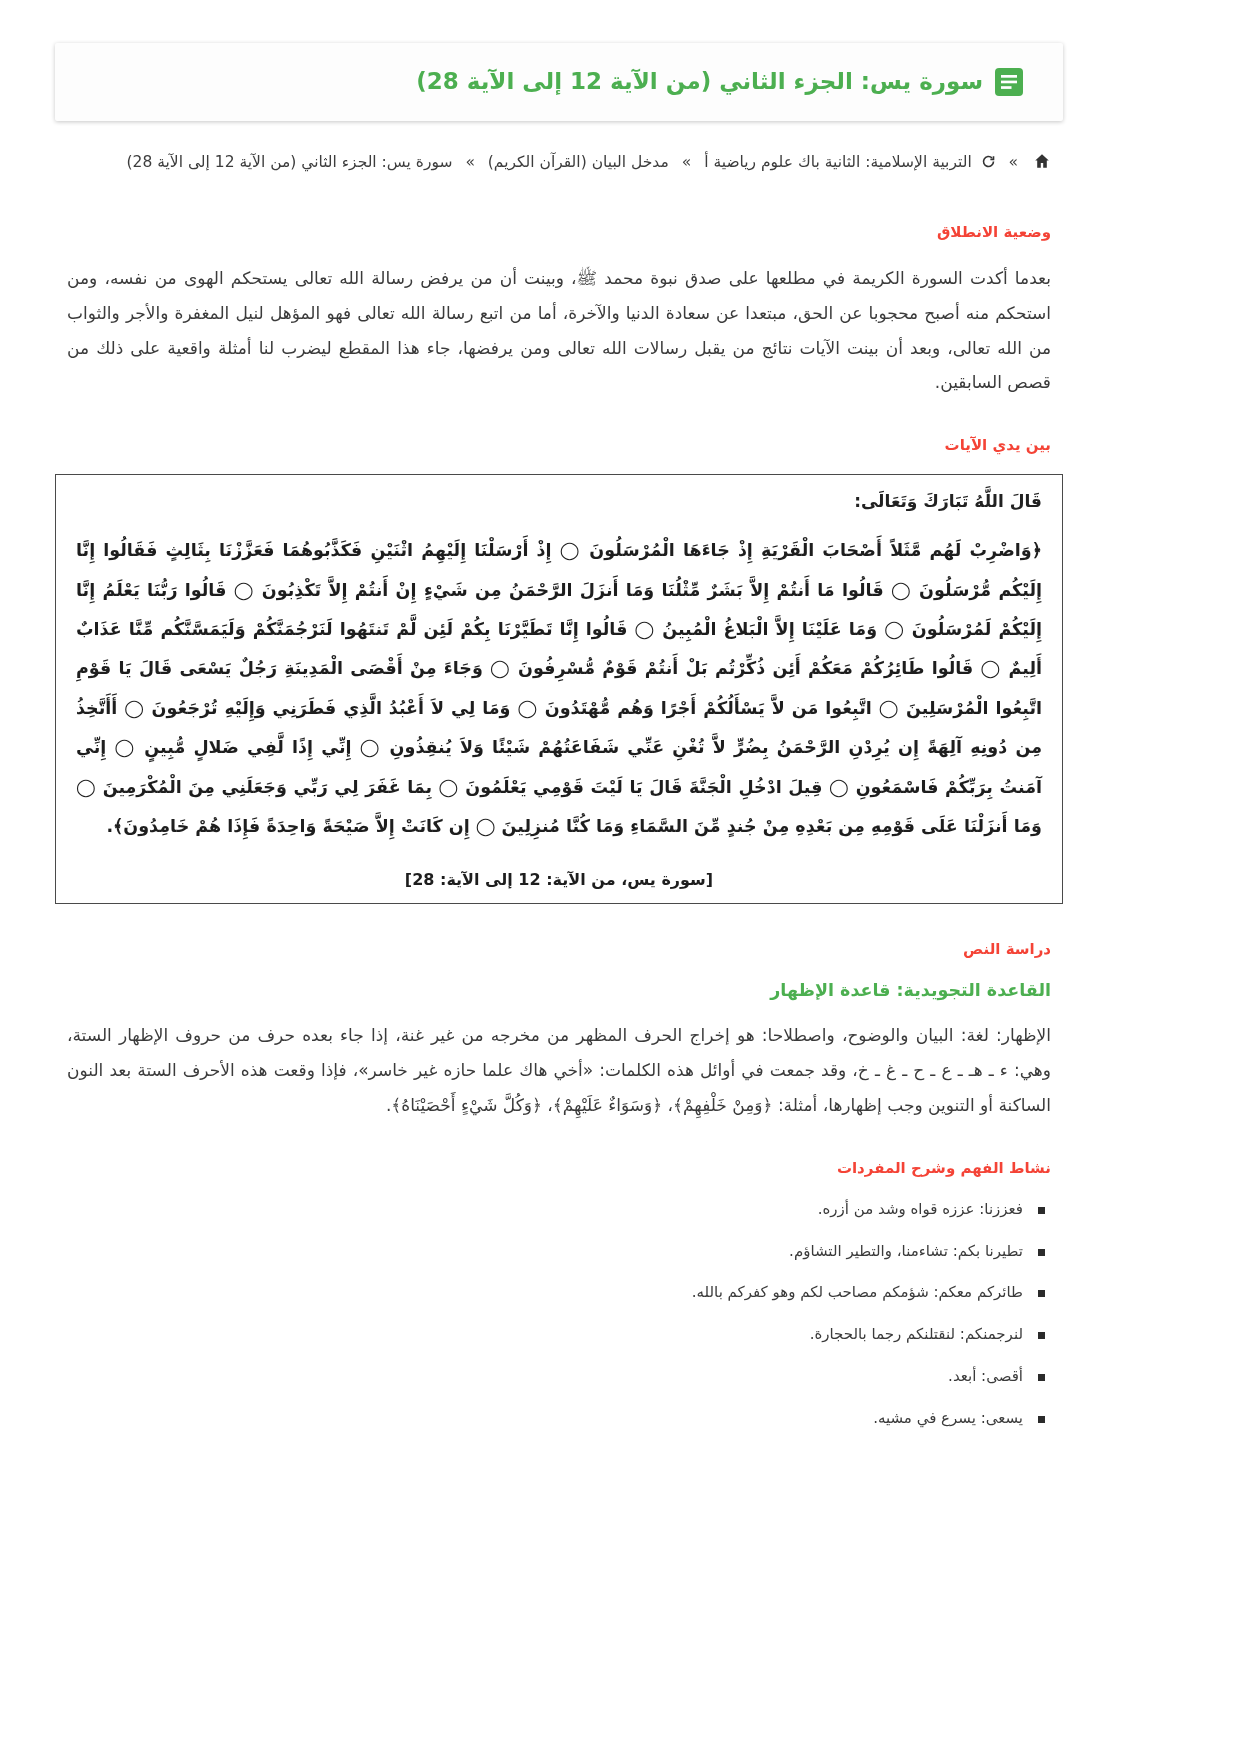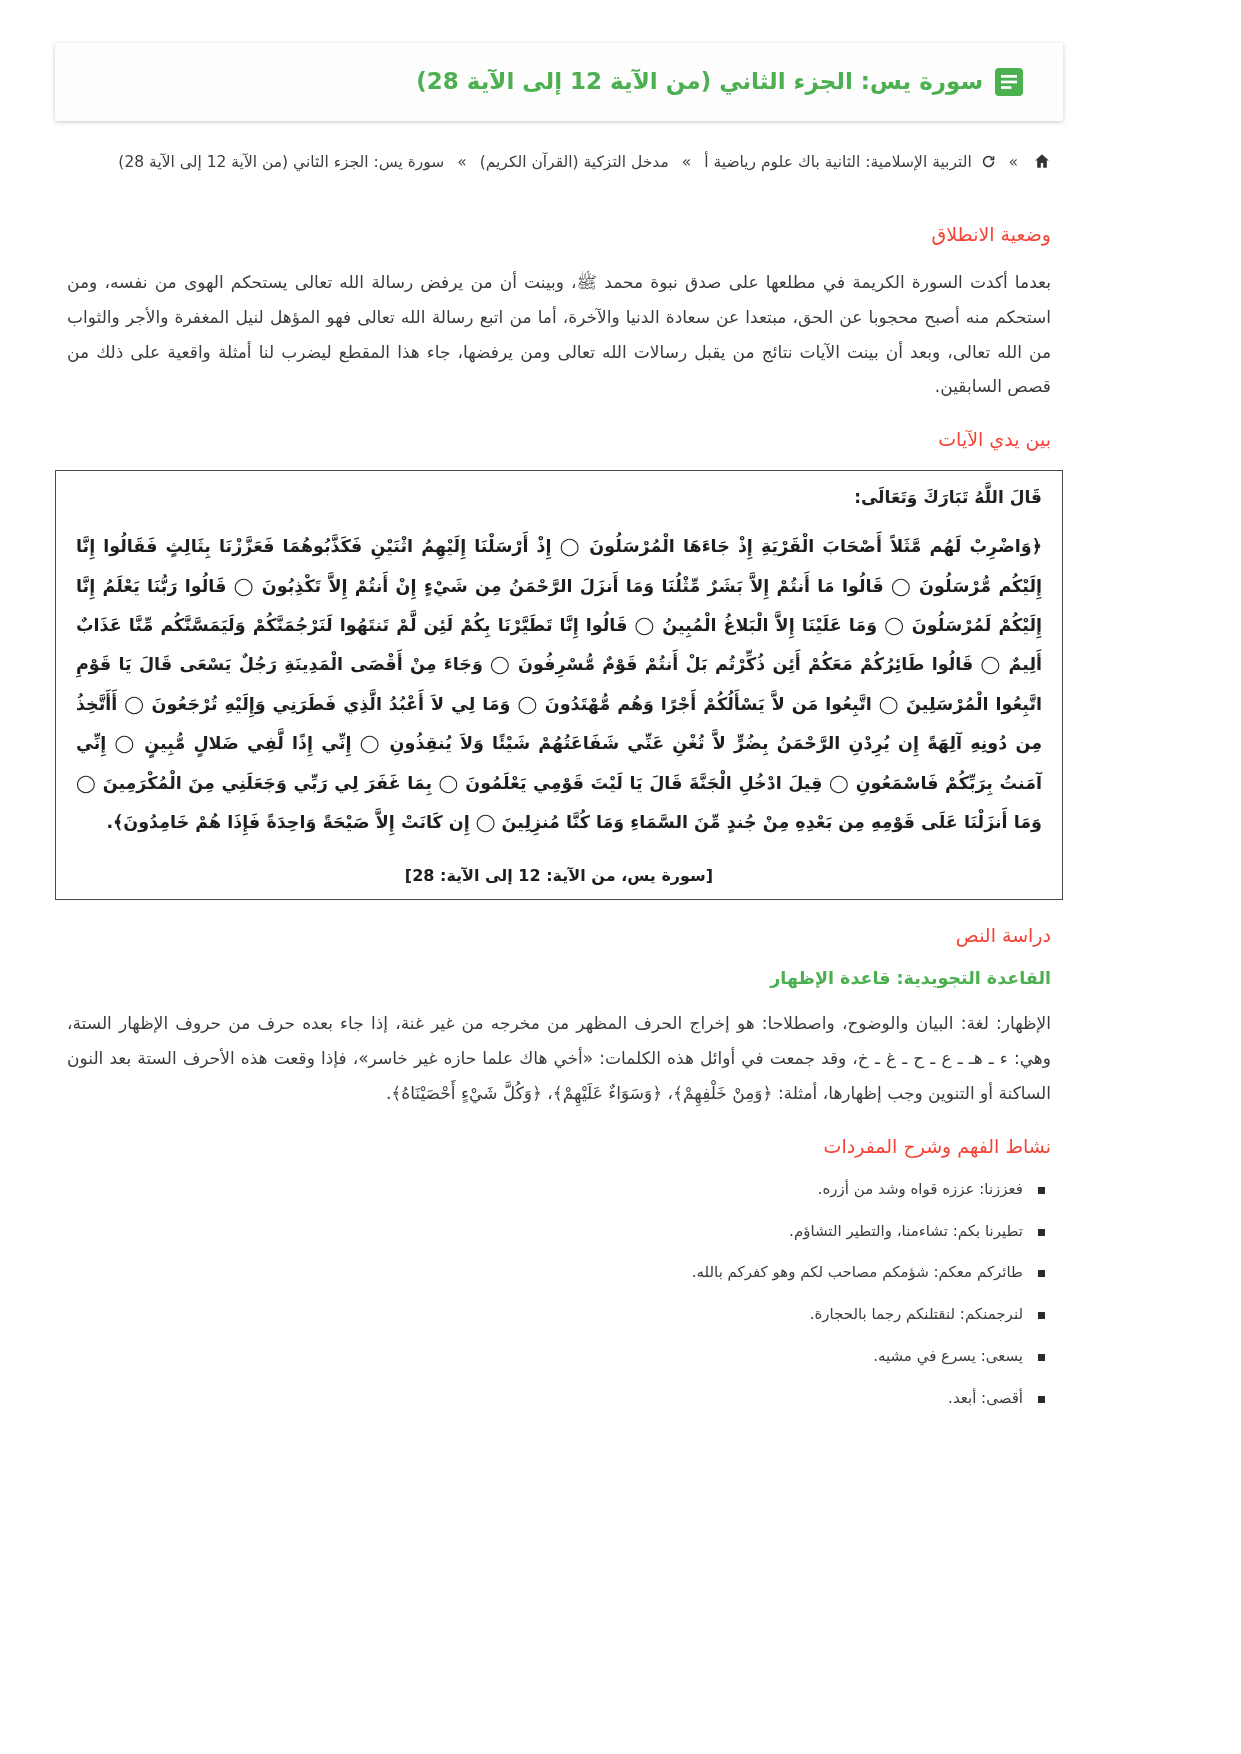--- a/index.html
+++ b/index.html
@@ -47,23 +47,23 @@
     margin-bottom: 42px;
   }
   .breadcrumb .sep { margin: 0 8px; color: #3d3d3d; }
   .crumb { color: #3d3d3d; text-decoration: none; cursor: pointer; }
   .crumb-home { display: inline-block; vertical-align: -3px; margin-left: 2px; }
   .crumb-caticon { display: inline-block; vertical-align: -2px; margin-left: 4px; }
 
   
   .red-heading {
     color: #f44336;
-    font-size: 19px;
-    font-weight: normal;
-    margin: 24px 0 20px;
+    font-size: 15px;
+    font-weight: bold;
+    margin: 36px 0 20px;
     padding: 0 12px;
   }
   .green-subheading {
     color: #4caf50;
     font-size: 17.5px;
     font-weight: bold;
     margin: 22px 0 18px;
     padding: 0 12px;
   }
 
@@ -151,21 +151,21 @@
     </a>
     <span class="sep">»</span>
     <span class="crumb-caticon">
       <svg viewBox="0 0 24 24" width="15" height="15" fill="none" stroke="#333" stroke-width="2.6" aria-hidden="true">
         <path d="M20 12a8 8 0 1 1-2.4-5.7"></path>
         <path d="M20 3.5v5h-5"></path>
       </svg>
     </span>
     <a class="crumb" href="#">التربية الإسلامية: الثانية باك علوم رياضية أ</a>
     <span class="sep">»</span>
-    <a class="crumb" href="#">مدخل التزكية (القرآن الكريم)</a>
+    <a class="crumb" href="#">مدخل البيان (القرآن الكريم)</a>
     <span class="sep">»</span>
     <span class="crumb">سورة يس: الجزء الثاني (من الآية 12 إلى الآية 28)</span>
   </nav>
 
   <main>
 
     <h2 class="red-heading">وضعية الانطلاق</h2>
     <p class="body-text">بعدما أكدت السورة الكريمة في مطلعها على صدق نبوة محمد ﷺ، وبينت أن من يرفض رسالة الله تعالى يستحكم الهوى من نفسه، ومن استحكم منه أصبح محجوبا عن الحق، مبتعدا عن سعادة الدنيا والآخرة، أما من اتبع رسالة الله تعالى فهو المؤهل لنيل المغفرة والأجر والثواب من الله تعالى، وبعد أن بينت الآيات نتائج من يقبل رسالات الله تعالى ومن يرفضها، جاء هذا المقطع ليضرب لنا أمثلة واقعية على ذلك من قصص السابقين.</p>
 
     <h2 class="red-heading">بين يدي الآيات</h2>
@@ -178,18 +178,18 @@
     <h2 class="red-heading">دراسة النص</h2>
     <h3 class="green-subheading">القاعدة التجويدية: قاعدة الإظهار</h3>
     <p class="body-text">الإظهار: لغة: البيان والوضوح، واصطلاحا: هو إخراج الحرف المظهر من مخرجه من غير غنة، إذا جاء بعده حرف من حروف الإظهار الستة، وهي: ء ـ هـ ـ ع ـ ح ـ غ ـ خ، وقد جمعت في أوائل هذه الكلمات: «أخي هاك علما حازه غير خاسر»، فإذا وقعت هذه الأحرف الستة بعد النون الساكنة أو التنوين وجب إظهارها، أمثلة: ﴿وَمِنْ خَلْفِهِمْ﴾، ﴿وَسَوَاءٌ عَلَيْهِمْ﴾، ﴿وَكُلَّ شَيْءٍ أَحْصَيْنَاهُ﴾.</p>
 
     <h2 class="red-heading">نشاط الفهم وشرح المفردات</h2>
     <ul class="vocab-list">
       <li>فعززنا: عززه قواه وشد من أزره.</li>
       <li>تطيرنا بكم: تشاءمنا، والتطير التشاؤم.</li>
       <li>طائركم معكم: شؤمكم مصاحب لكم وهو كفركم بالله.</li>
       <li>لنرجمنكم: لنقتلنكم رجما بالحجارة.</li>
+      <li>أقصى: أبعد.</li>
       <li>يسعى: يسرع في مشيه.</li>
-      <li>أقصى: أبعد.</li>
     </ul>
 
   </main>
 </div>
 
 </body></html>

